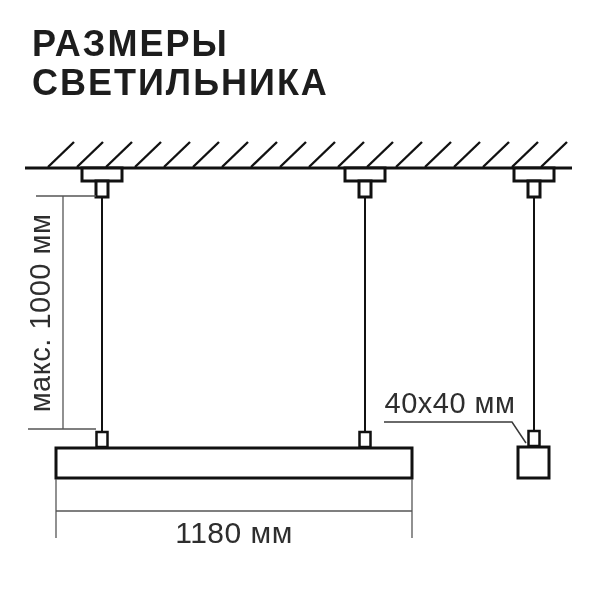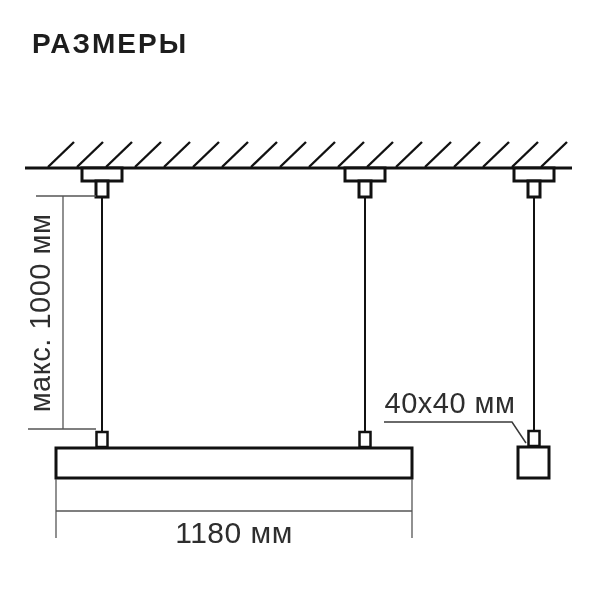--- a/index.html
+++ b/index.html
@@ -6,21 +6,21 @@
   .canvas {
     position: relative;
     width: 600px; height: 600px;
     background: #ffffff;
     font-family: "Liberation Sans", sans-serif;
     overflow: hidden;
   }
   .title {
     position: absolute;
     left: 32px; top: 24px;
-    font-size: 28px;
+    font-size: 36px;
     font-weight: 700;
     line-height: 39px;
     letter-spacing: 2px;
     color: #1d1d1d;
   }
   svg.drawing { position: absolute; left: 0; top: 0; }
   .thickline { stroke: #111111; stroke-width: 3; }
   .hatchline { stroke: #111111; stroke-width: 2.4; }
   .thickrect { stroke: #111111; stroke-width: 3; fill: #ffffff; }
   .wire      { stroke: #111111; stroke-width: 2; }
@@ -35,20 +35,21 @@
   }
   .dimtext-big { font-size: 30px; }
 </style>
 </head>
 <body>
 
 <div class="canvas">
 
   <div class="title">
     <div>РАЗМЕРЫ</div>
+    <div>СВЕТИЛЬНИКА</div>
   </div>
 
   <svg class="drawing" width="600" height="600" viewBox="0 0 600 600">
 
     <g>
       <line class="hatchline" x1="48" y1="167" x2="74" y2="142"></line>
       <line class="hatchline" x1="77" y1="167" x2="103" y2="142"></line>
       <line class="hatchline" x1="106" y1="167" x2="132" y2="142"></line>
       <line class="hatchline" x1="135" y1="167" x2="161" y2="142"></line>
       <line class="hatchline" x1="164" y1="167" x2="190" y2="142"></line>

